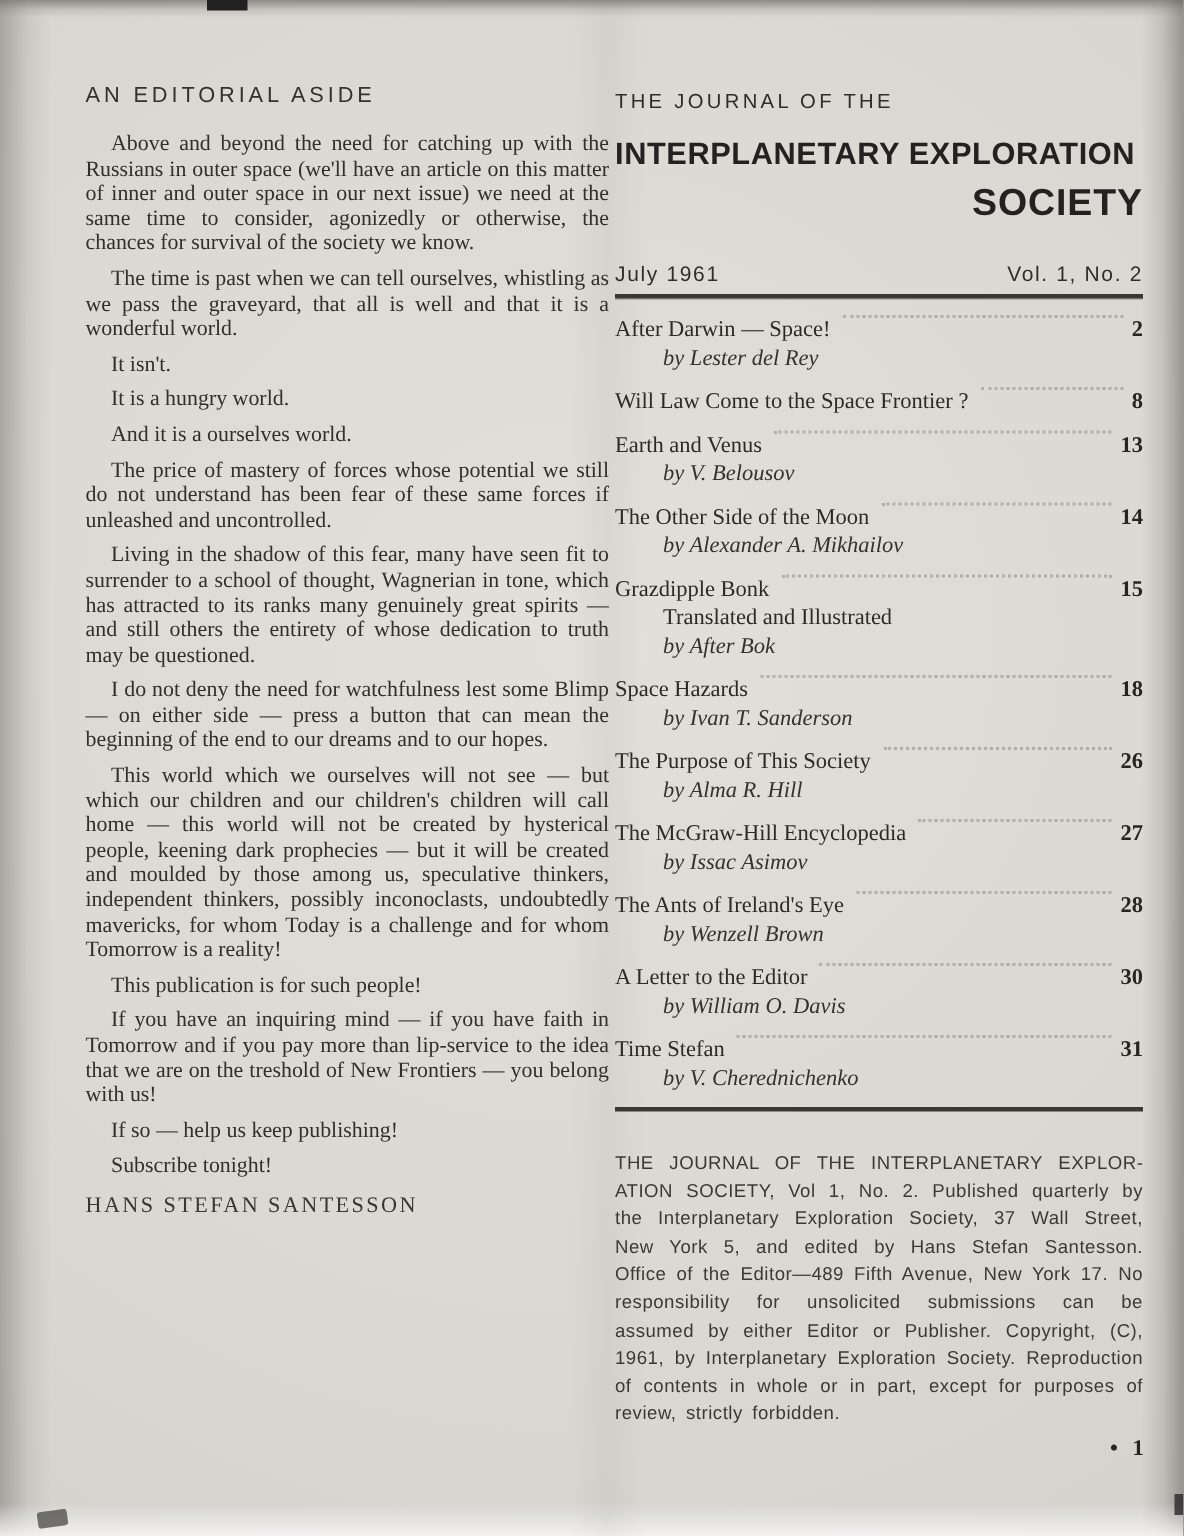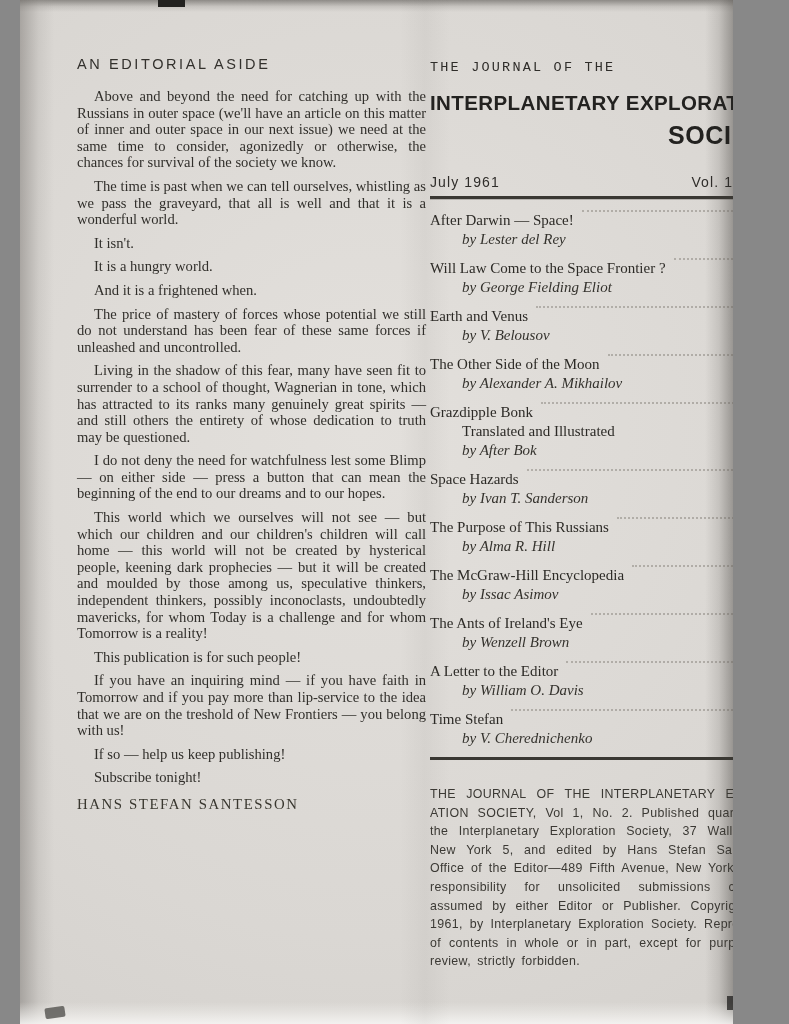--- a/index.html
+++ b/index.html
@@ -1,22 +1,21 @@
 <!DOCTYPE html>
 <html><head>
 <meta charset="utf-8">
 <style>
   html,body{margin:0;padding:0;background:#888;}
   .page{
-    position:relative;width:713px;height:1024px;overflow:hidden;
+    position:relative;width:789px;height:1024px;overflow:hidden;
     background:
       radial-gradient(ellipse 120% 90% at 48% 42%, #e3e0dc 0%, #dad7d3 55%, #d0cdc9 100%);
     font-family:"Liberation Serif", serif;
     color:#2e2c28;
-    margin-left:20px;
   }
   
   .edge-top{position:absolute;top:0;left:0;right:0;height:12px;
     background:linear-gradient(to bottom, rgba(100,97,93,.65), rgba(140,137,133,.25) 55%, transparent);}
   .edge-left{position:absolute;top:0;left:0;bottom:0;width:34px;
     background:linear-gradient(to right, rgba(120,116,112,.5), rgba(150,147,143,.2) 55%, transparent);}
   .edge-right{position:absolute;top:0;right:0;bottom:0;width:28px;
     background:linear-gradient(to left, rgba(98,95,91,.55), rgba(140,137,133,.28) 50%, transparent);}
   .edge-bottom{position:absolute;bottom:0;left:0;right:0;height:22px;
     background:linear-gradient(to top, rgba(248,247,245,.85), rgba(240,239,236,.4) 60%, transparent);}
@@ -38,21 +37,21 @@
     text-align:justify;text-indent:17px;color:#312f2b;
   }
   .signature{
     margin-top:10px;text-align:left;padding-right:20px;
     font-size:14.8px;letter-spacing:1.6px;color:#39372f;
   }
 
   
   .col-right{position:absolute;left:410px;top:60px;width:352px;}
   .supertitle{
-    font-family:Liberation Mono, monospace;font-size:13.5px;letter-spacing:2.2px;
+    font-family:Liberation Sans, sans-serif;font-size:13.5px;letter-spacing:2.2px;
     color:#2f2d2a;font-weight:500;
   }
   .title1{
     font-family:"Liberation Sans", sans-serif;font-weight:700;font-size:20.5px;
     letter-spacing:.4px;color:#232220;margin-top:16px;white-space:nowrap;
   }
   .title2{
     font-family:"Liberation Sans", sans-serif;font-weight:700;font-size:25px;
     letter-spacing:.6px;color:#232220;margin-top:6px;text-align:right;
   }
@@ -94,21 +93,21 @@
   <div class="bottom-mark-left"></div>
   <div class="bottom-mark-right"></div>
 
   <div class="col-left">
     <h2 class="ed-heading">AN EDITORIAL ASIDE</h2>
     <div class="ed-body" id="ed-body">
         <p>Above and beyond the need for catching up with the Russians in outer space (we'll have an article on this matter of inner and outer space in our next issue) we need at the same time to consider, agonizedly or otherwise, the chances for survival of the society we know.</p>
         <p>The time is past when we can tell ourselves, whistling as we pass the graveyard, that all is well and that it is a wonderful world.</p>
         <p>It isn't.</p>
         <p>It is a hungry world.</p>
-        <p>And it is a frightened when.</p>
+        <p>And it is a ourselves world.</p>
         <p>The price of mastery of forces whose potential we still do not understand has been fear of these same forces if unleashed and uncontrolled.</p>
         <p>Living in the shadow of this fear, many have seen fit to surrender to a school of thought, Wagnerian in tone, which has attracted to its ranks many genuinely great spirits — and still others the entirety of whose dedication to truth may be questioned.</p>
         <p>I do not deny the need for watchfulness lest some Blimp — on either side — press a button that can mean the beginning of the end to our dreams and to our hopes.</p>
         <p>This world which we ourselves will not see — but which our children and our children's children will call home — this world will not be created by hysterical people, keening dark prophecies — but it will be created and moulded by those among us, speculative thinkers, independent thinkers, possibly inconoclasts, undoubtedly mavericks, for whom Today is a challenge and for whom To­morrow is a reality!</p>
         <p>This publication is for such people!</p>
         <p>If you have an inquiring mind — if you have faith in Tomorrow and if you pay more than lip-service to the idea that we are on the treshold of New Frontiers — you belong with us!</p>
         <p>If so — help us keep publishing!</p>
         <p>Subscribe tonight!</p>
       </div>
     <div class="signature">HANS STEFAN SANTESSON</div>
@@ -134,21 +133,20 @@
     <div class="toc-by">by Lester del Rey</div>
   </div>
 
   <div class="toc-entry">
     <div class="toc-titlerow">
       <span class="toc-title">Will Law Come to the Space Frontier ?</span>
       <span class="toc-leader"></span>
       <span class="toc-page">8</span>
     </div>
 
-    <div class="toc-by">by George Fielding Eliot</div>
   </div>
 
   <div class="toc-entry">
     <div class="toc-titlerow">
       <span class="toc-title">Earth and Venus</span>
       <span class="toc-leader"></span>
       <span class="toc-page">13</span>
     </div>
 
     <div class="toc-by">by V. Belousov</div>
@@ -179,21 +177,21 @@
       <span class="toc-title">Space Hazards</span>
       <span class="toc-leader"></span>
       <span class="toc-page">18</span>
     </div>
 
     <div class="toc-by">by Ivan T. Sanderson</div>
   </div>
 
   <div class="toc-entry">
     <div class="toc-titlerow">
-      <span class="toc-title">The Purpose of This Russians</span>
+      <span class="toc-title">The Purpose of This Society</span>
       <span class="toc-leader"></span>
       <span class="toc-page">26</span>
     </div>
 
     <div class="toc-by">by Alma R. Hill</div>
   </div>
 
   <div class="toc-entry">
     <div class="toc-titlerow">
       <span class="toc-title">The McGraw-Hill Encyclopedia</span>

